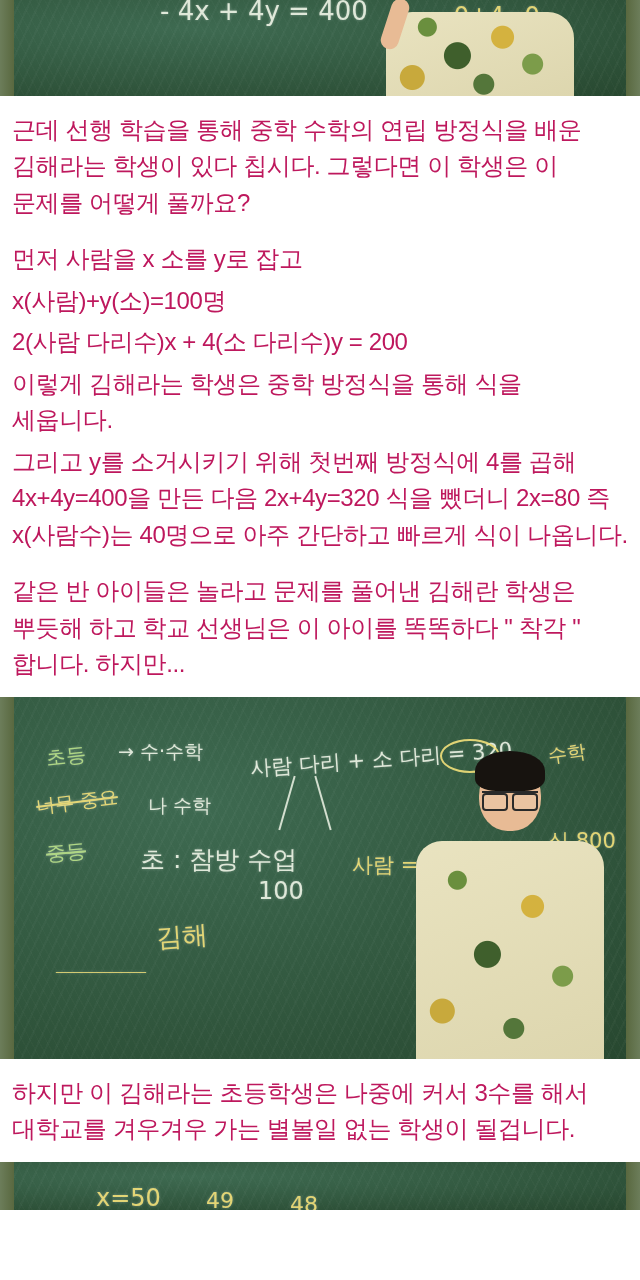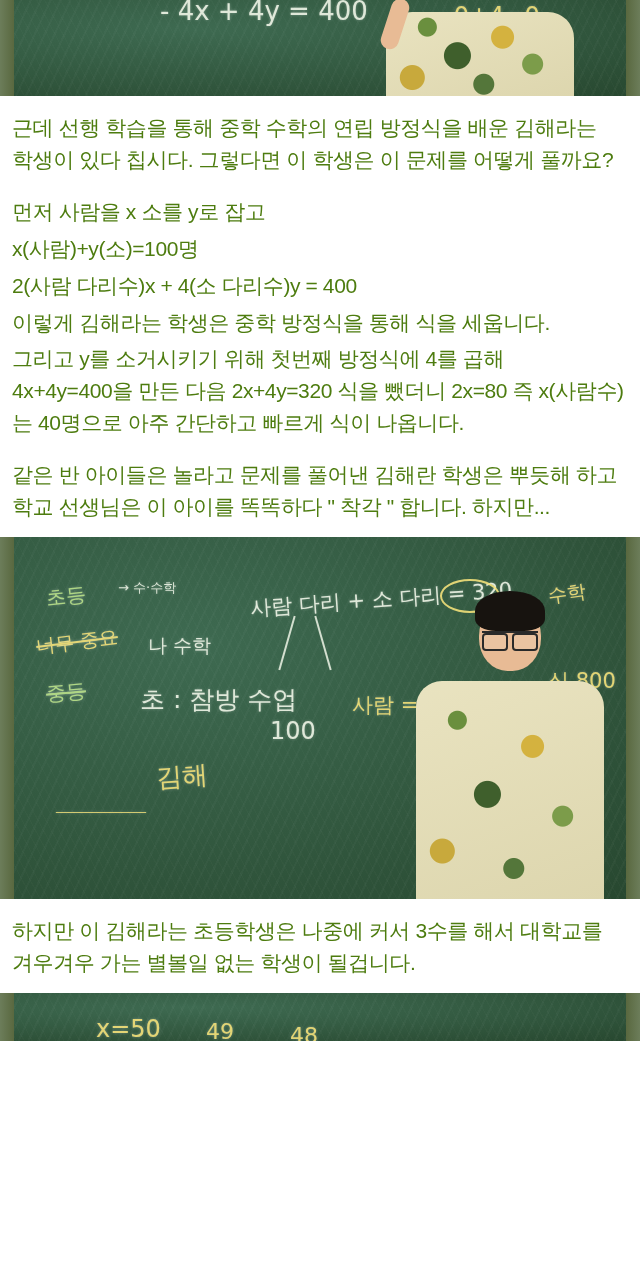--- a/index.html
+++ b/index.html
@@ -141,23 +141,23 @@
   }
   .t-arm {
     position: absolute;
     background: #e8bb95;
     border-radius: 10px;
   }
 
   
   .text-block {
     background: #ffffff;
-    color: #4d7c0f;
+    color: #be185d;
     padding: 16px 12px 14px 12px;
-    font-size: 21px;
+    font-size: 24px;
     line-height: 1.52;
     letter-spacing: -0.4px;
     word-break: keep-all;
   }
   .text-block p {
     margin: 0 0 0 0;
   }
   .text-block p + p { margin-top: 5px; }
   .para-gap { margin-top: 20px !important; }
 </style>
@@ -177,45 +177,45 @@
     <div class="teacher" style="right:60px; bottom:0; width:200px; height:96px;">
       <div class="t-body" style="height:84px;"></div>
       <div class="t-arm" style="width:18px; height:52px; left:6px; top:-2px; transform:rotate(18deg);"></div>
     </div>
   </div>
 
   <div class="text-block">
     <p>근데 선행 학습을 통해 중학 수학의 연립 방정식을 배운 김해라는 학생이 있다 칩시다. 그렇다면 이 학생은 이 문제를 어떻게 풀까요?</p>
     <p class="para-gap">먼저 사람을 x 소를 y로 잡고</p>
     <p>x(사람)+y(소)=100명</p>
-    <p>2(사람 다리수)x + 4(소 다리수)y = 400</p>
+    <p>2(사람 다리수)x + 4(소 다리수)y = 200</p>
     <p>이렇게 김해라는 학생은 중학 방정식을 통해 식을 세웁니다.</p>
     <p>그리고 y를 소거시키기 위해 첫번째 방정식에 4를 곱해 4x+4y=400을 만든 다음 2x+4y=320 식을 뺐더니 2x=80 즉 x(사람수)는 40명으로 아주 간단하고 빠르게 식이 나옵니다.</p>
     <p class="para-gap">같은 반 아이들은 놀라고 문제를 풀어낸 김해란 학생은 뿌듯해 하고 학교 선생님은 이 아이를 똑똑하다 " 착각 " 합니다. 하지만...</p>
   </div>
 
   <div class="photo photo-mid">
     <div class="board"></div>
     <div class="frame-left"></div>
     <div class="frame-right"></div>
 
     <div class="chalk g" style="left:46px; top:46px; font-size:20px; transform:rotate(-6deg);">초등</div>
-    <div class="chalk" style="left:118px; top:42px; font-size:13px;">→ 수·수학</div>
+    <div class="chalk" style="left:118px; top:42px; font-size:19px;">→ 수·수학</div>
     <div class="chalk" style="left:250px; top:48px; font-size:21px; transform:rotate(-4deg);">사람 다리 + 소 다리 = 320</div>
     <div class="circle-mark" style="left:440px; top:42px; width:56px; height:30px;"></div>
 
     <div class="chalk y strike" style="left:36px; top:92px; font-size:19px; transform:rotate(-7deg);">너무 중요</div>
     <div class="chalk" style="left:148px; top:96px; font-size:19px;">나 수학</div>
     <div class="chalk g strike" style="left:46px; top:142px; font-size:20px; transform:rotate(-5deg);">중등</div>
     <div class="chalk" style="left:140px; top:146px; font-size:25px;text-align:right;">초 : 참방 수업</div>
 
     <div class="vline" style="left:286px; top:78px; height:56px; transform:rotate(16deg);"></div>
     <div class="vline" style="left:322px; top:78px; height:56px; transform:rotate(-16deg);"></div>
 
-    <div class="chalk" style="left:270px; top:180px; font-size:24px;">100</div>
+    <div class="chalk" style="left:258px; top:180px; font-size:24px;">100</div>
     <div class="chalk y" style="left:352px; top:118px; font-size:21px;margin-top:36px;">사람 = ?</div>
     <div class="chalk y" style="left:548px; top:44px; font-size:19px; transform:rotate(-8deg);">수학</div>
     <div class="chalk y" style="left:548px; top:130px; font-size:21px;">식 800</div>
     <div class="chalk y" style="left:156px; top:222px; font-size:26px; transform:rotate(-4deg);">김해</div>
     <div class="chalk y" style="left:56px; top:262px; font-size:12px;">_______________</div>
 
     <div class="teacher" style="left:400px; bottom:0; width:220px; height:300px;">
       <div class="t-head" style="top:2px;">
         <div class="t-glasses"></div>
       </div>

